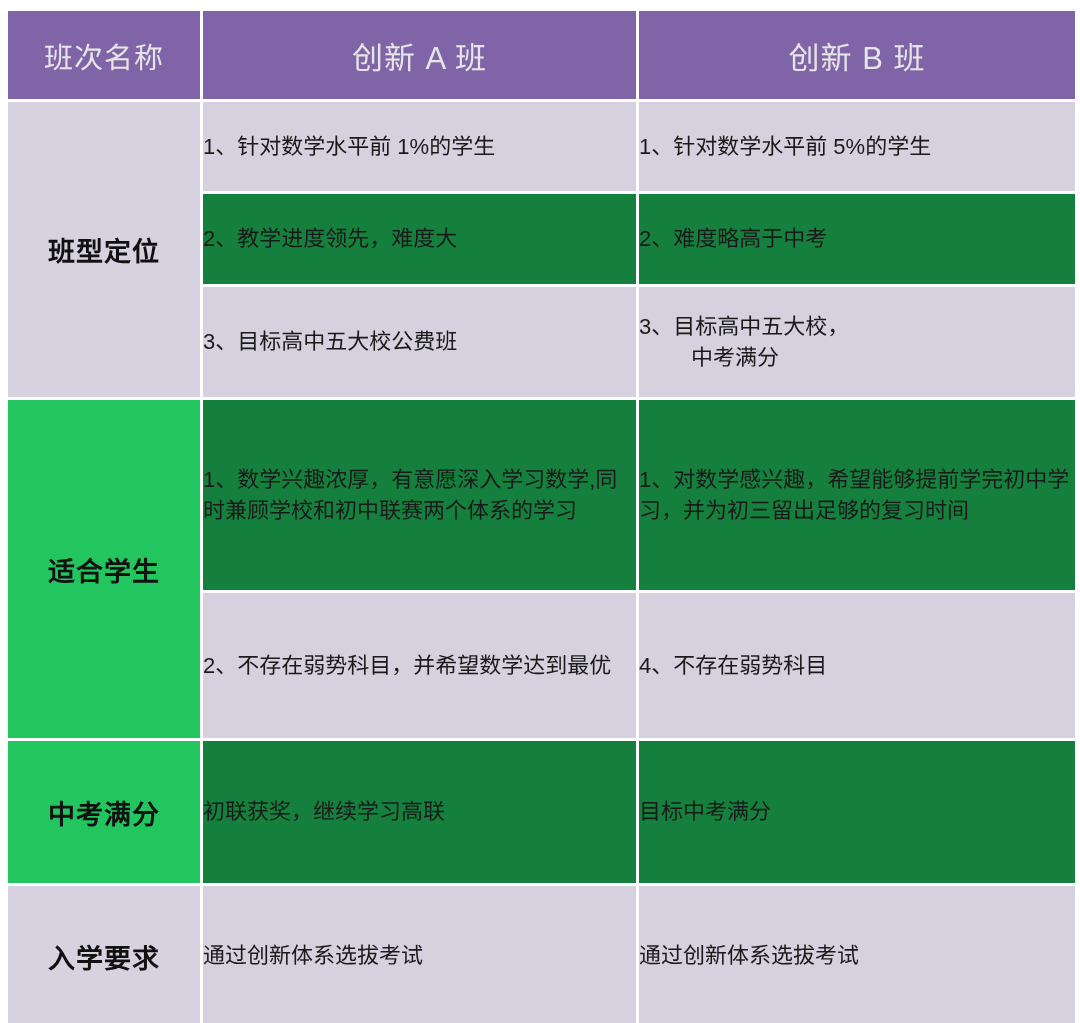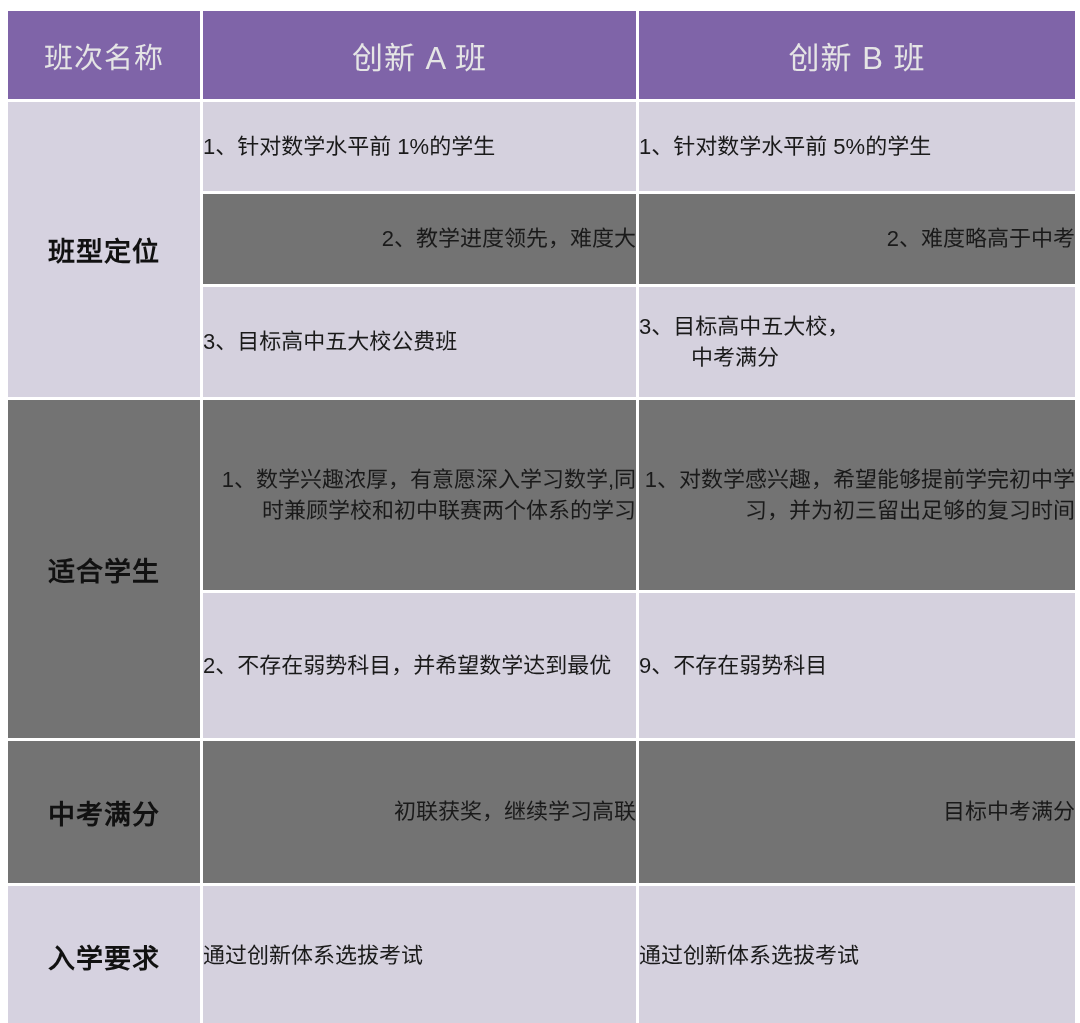--- a/index.html
+++ b/index.html
@@ -50,32 +50,32 @@
 
   
   .lbl {
     text-align: center;
     font-weight: bold;
     font-size: 27px;
     color: #111111;
     letter-spacing: 1px;
   }
   .lbl-dark  { background: #D6D2E0; }
-  .lbl-light { background: #737373; }
+  .lbl-light { background: #22c55e; }
 
   
   .cell {
     font-size: 22px;
     color: #1a1a1a;
     line-height: 1.42;
     padding: 6px 14px 6px 20px;
     text-align: left;
   }
   .bg-dark  { background: #D5D1DE; }
-  .bg-light { background: #737373; text-align: right; }
+  .bg-light { background: #15803d; }
 
   .cell .line2 { display: block; padding-left: 52px; }
 
   .h-89  { height: 89px; }
   .h-90  { height: 90px; }
   .h-110 { height: 110px; }
   .h-190 { height: 190px; }
   .h-145 { height: 145px; }
   .h-142 { height: 142px; }
   .h-140 { height: 140px; }
@@ -114,21 +114,21 @@
       </td>
     </tr>
 
     <tr>
       <td class="lbl lbl-light" rowspan="2">适合学生</td>
       <td class="cell bg-light h-190">1、数学兴趣浓厚，有意愿深入学习数学,同时兼顾学校和初中联赛两个体系的学习</td>
       <td class="cell bg-light h-190">1、对数学感兴趣，希望能够提前学完初中学习，并为初三留出足够的复习时间</td>
     </tr>
     <tr>
       <td class="cell bg-dark h-145">2、不存在弱势科目，并希望数学达到最优</td>
-      <td class="cell bg-dark h-145">9、不存在弱势科目</td>
+      <td class="cell bg-dark h-145">4、不存在弱势科目</td>
     </tr>
 
     <tr>
       <td class="lbl lbl-light">中考满分</td>
       <td class="cell bg-light h-142">初联获奖，继续学习高联</td>
       <td class="cell bg-light h-142">目标中考满分</td>
     </tr>
 
     <tr>
       <td class="lbl lbl-dark">入学要求</td>

